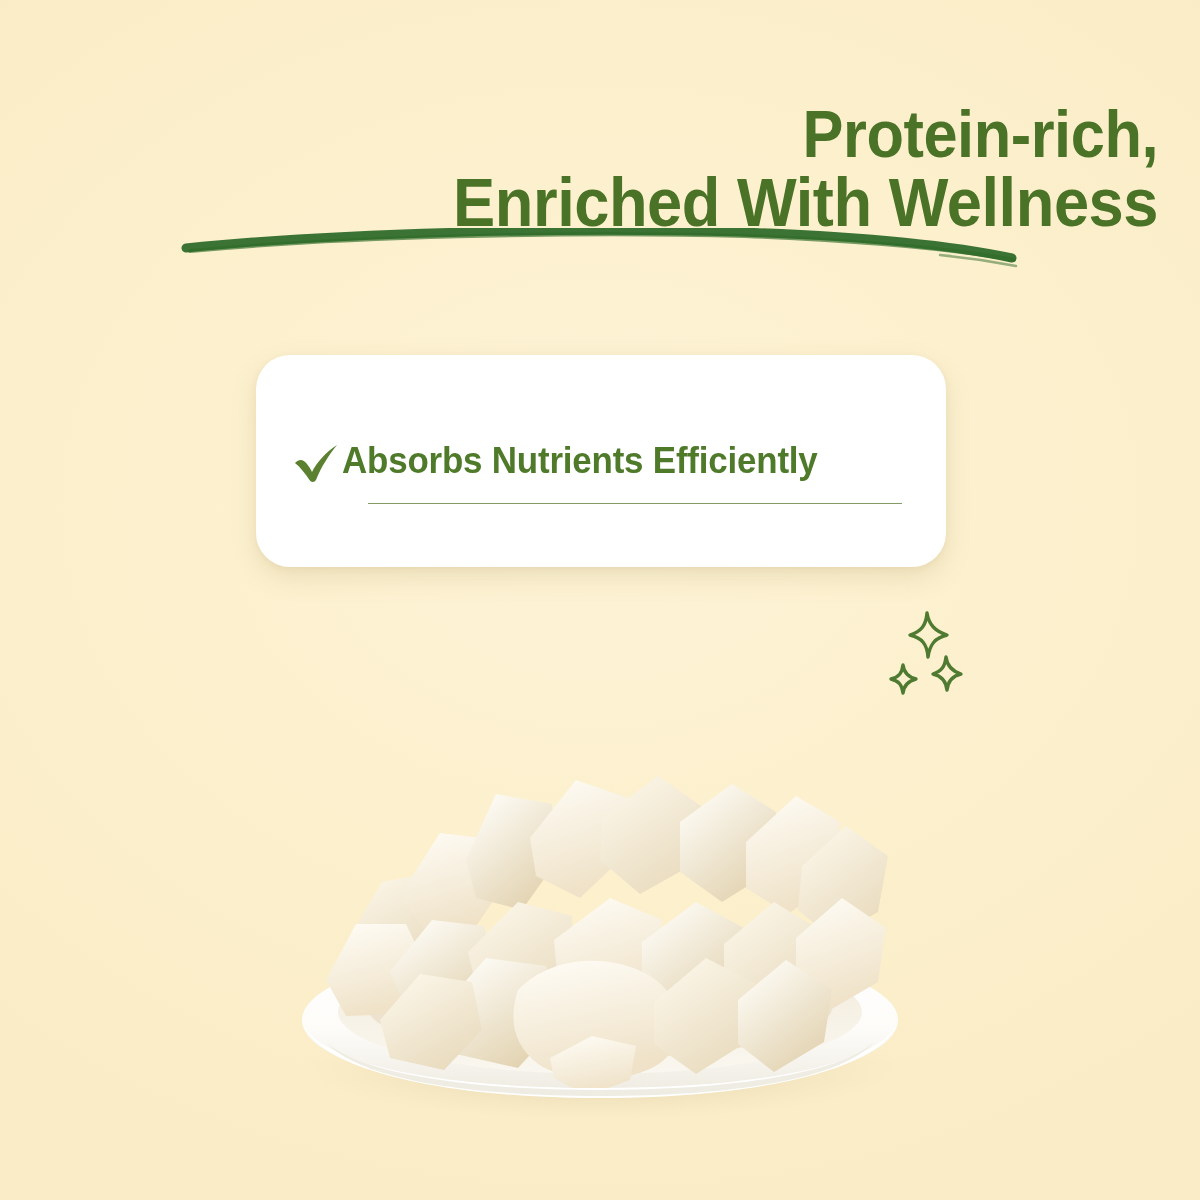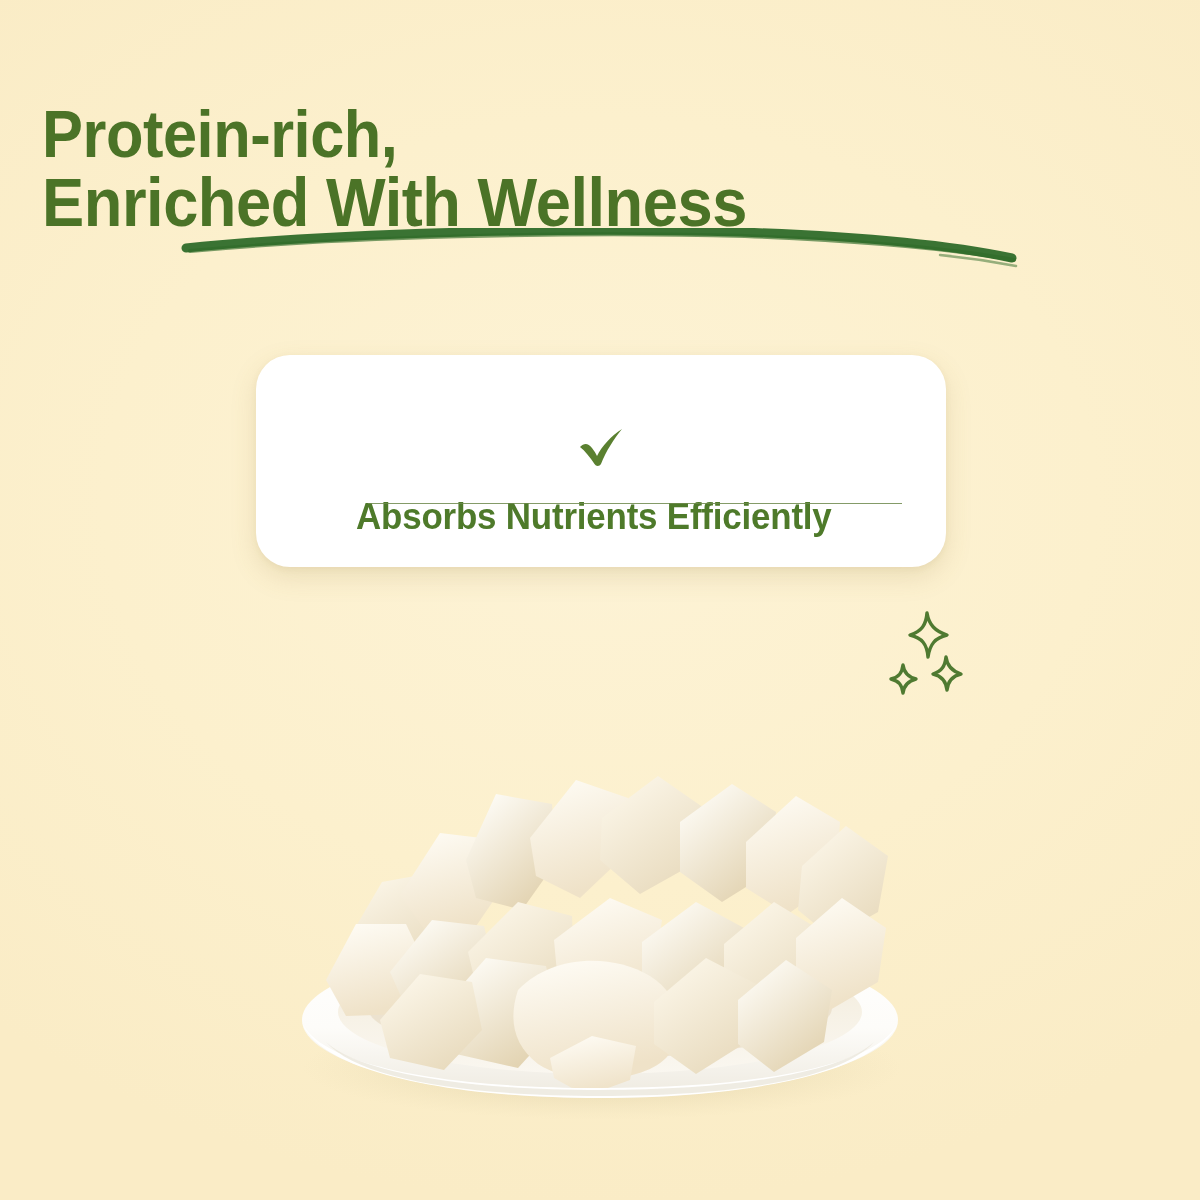--- a/index.html
+++ b/index.html
@@ -21,21 +21,21 @@
     background: radial-gradient(ellipse 900px 700px at 50% 42%, #fdf3d6 0%, #fcf0cd 55%, #faecc6 100%);
     overflow: hidden;
   }
 
   
   .headline-block {
     position: absolute;
     left: 0;
     top: 100px;
     width: 1200px;
-    text-align: left;
+    text-align: right;
   }
   .headline {
     margin: 0;
     color: #4b7327;
     font-family: "Liberation Sans", sans-serif;
     font-weight: 700;
     font-size: 66px;
     line-height: 68px;
     letter-spacing: -0.5px;
     transform: scaleX(0.93);
@@ -68,22 +68,20 @@
     box-sizing: border-box;
     padding: 0 34px;
     display: flex;
     flex-direction: column;
     justify-content: center;
   }
   .benefit-row {
     display: flex;
     align-items: center;
     height: 84px;
-    gap: 26px;
-    flex-direction: column;
   }
   .check-icon {
     flex: 0 0 auto;
     width: 52px;
     height: 52px;
     display: block;
   }
   .check-icon svg { display: block; width: 52px; height: 52px; }
   .benefit-text {
     color: #4e7a2a;

